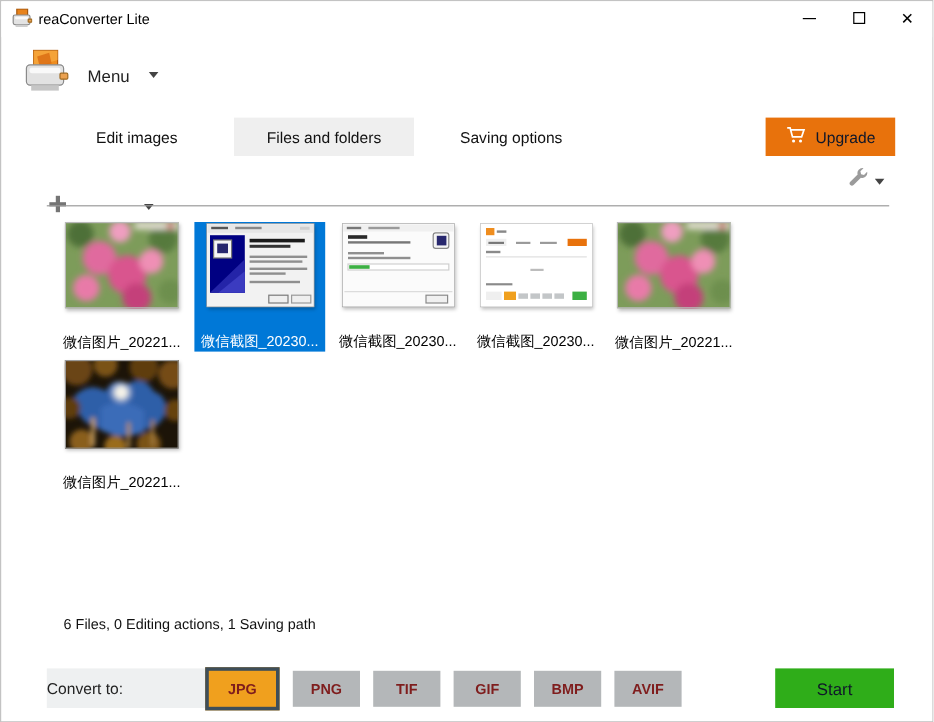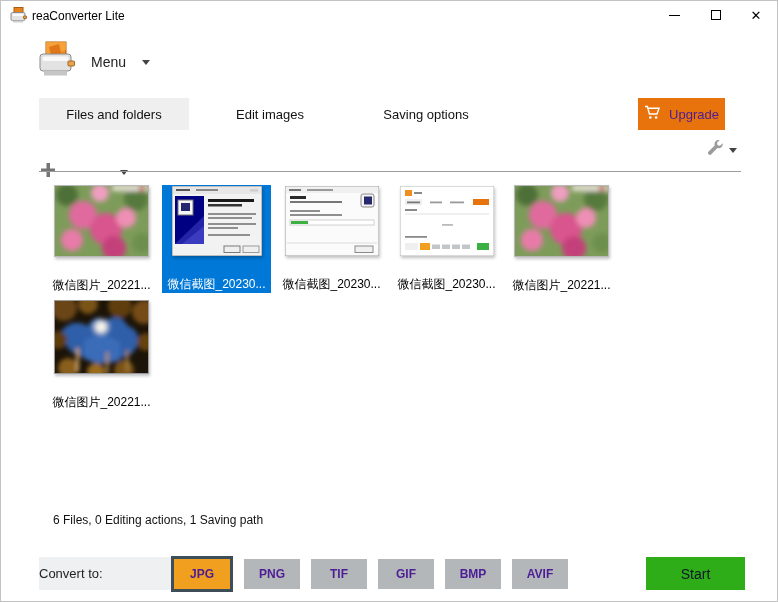--- a/index.html
+++ b/index.html
@@ -11,30 +11,30 @@
   .titlebar { position:absolute; left:0; top:0; width:100%; height:30px; background:#fff; }
   .app-icon { position:absolute; left:9px; top:6px; }
   .app-title { position:absolute; left:31px; top:8px; font-size:12px; color:#000; }
   .winbtn { position:absolute; top:0; width:34px; height:28px; display:flex; align-items:center; justify-content:center; cursor:default; }
   .btn-min { right:86px; } .btn-max { right:44px; } .btn-close { right:4px; }
   .glyph-min { width:11px; height:1px; background:#000; }
   .glyph-max { width:10px; height:10px; border:1px solid #000; }
   .glyph-close { font-size:13px; color:#000; line-height:1; }
 
   
-  .menu-btn { position:absolute; left:30px; top:38px; display:flex; align-items:center; gap:14px; cursor:pointer; padding:2px 6px; }
+  .menu-btn { position:absolute; left:12px; top:38px; display:flex; align-items:center; gap:14px; cursor:pointer; padding:2px 6px; }
   .menu-label { font-size:14px; color:#222; }
   .caret { width:0; height:0; border-left:4px solid transparent; border-right:4px solid transparent; border-top:5px solid #444; display:inline-block; }
   .menu-caret { margin-left:2px; }
 
   
   .tabs { position:absolute; left:38px; top:97px; display:flex; gap:6px; }
   .tab { width:150px; height:32px; display:flex; align-items:center; justify-content:center; font-size:13px; color:#111; cursor:pointer; }
   .tab.active { background:#efefef; }
-  .upgrade-btn { position:absolute; left:637px; top:97px; width:87px; height:32px; background:#e8720c; color:#4c1d95; display:flex; align-items:center; justify-content:center; gap:8px; font-size:13px; border:none; cursor:pointer; }
+  .upgrade-btn { position:absolute; left:637px; top:97px; width:108px; height:32px; background:#e8720c; color:#0f172a; display:flex; align-items:center; justify-content:center; gap:8px; font-size:13px; border:none; cursor:pointer; }
 
   
   .addfiles { position:absolute; left:40px; top:140px; display:flex; align-items:center; gap:8px; cursor:pointer; }
   .addfiles-label { font-size:12px; font-weight:bold; color:#222;margin-top:48px; }
   .tools-btn { position:absolute; right:40px; top:139px; display:flex; align-items:center; gap:5px; cursor:pointer; }
   .divider { position:absolute; left:38px; top:170px; width:702px; height:0; border-top:1px solid #9b9b9b; }
 
   
   .grid { position:absolute; left:46px; top:184px; width:580px; display:flex; flex-wrap:wrap; gap:7px 6px; }
   .tile { width:109px; height:108px; display:flex; flex-direction:column; align-items:center; cursor:pointer; }
@@ -43,21 +43,21 @@
   .thumb svg { box-shadow:1px 2px 3px rgba(0,0,0,.25); display:block; }
   .tile-label { font-size:12px; color:#000; margin-top:20px; white-space:nowrap; }
   .tile.selected .tile-label { color:#fff; }
 
   
   .status { position:absolute; left:52px; top:512px; font-size:12px; color:#111; }
 
   
   .convert-label { position:absolute; left:38px; top:556px; width:150px; height:33px; background:#eef0f1; display:flex; align-items:center; font-size:13px; color:#222; }
   .formats { position:absolute; left:170px; top:552px; height:41px; display:flex; align-items:center; gap:11px; }
-  .fmt { width:56px; height:30px; background:#b4b7b9; color:#4c1d95; font-size:12px; font-weight:bold; border:none; cursor:pointer; font-family:inherit; }
+  .fmt { width:56px; height:30px; background:#b4b7b9; color:#7f1d1d; font-size:12px; font-weight:bold; border:none; cursor:pointer; font-family:inherit; }
   .fmt.sel { width:62px; height:36px; background:#f0a01e; border:3px solid #3e4e59; }
   .start-btn { position:absolute; left:645px; top:556px; width:99px; height:33px; background:#2fad19; color:#0f172a; font-size:14px; border:none; cursor:pointer; font-family:inherit; }
 </style>
 </head>
 <body>
 
 <div id="window">
 
   <div class="titlebar">
     <span class="app-icon">
@@ -91,22 +91,22 @@
         <rect x="5.5" y="15.5" width="26" height="4.5" rx="2" fill="#f9f9f9"></rect>
         <rect x="31" y="20" width="6.5" height="5" rx="1" fill="#eba14f" stroke="#a06a20"></rect>
         <rect x="7" y="30" width="23" height="4.5" fill="#c6c6c6"></rect>
       </svg>
     </span>
     <span class="menu-label">Menu</span>
     <span class="caret menu-caret"></span>
   </div>
 
   <div class="tabs">
+      <div class="tab">Edit images</div>
       <div class="tab active">Files and folders</div>
-      <div class="tab">Edit images</div>
       <div class="tab">Saving options</div>
     </div>
 
   <button class="upgrade-btn">
     <span>
       <svg width="17" height="15" viewBox="0 0 17 15">
         <path d="M1 1.5h2.4l2 7.5h7.6l2-5.8H4.2" fill="none" stroke="#fff" stroke-width="1.4"></path>
         <circle cx="6.3" cy="12.5" r="1.3" fill="#fff"></circle>
         <circle cx="12.1" cy="12.5" r="1.3" fill="#fff"></circle>
       </svg>

